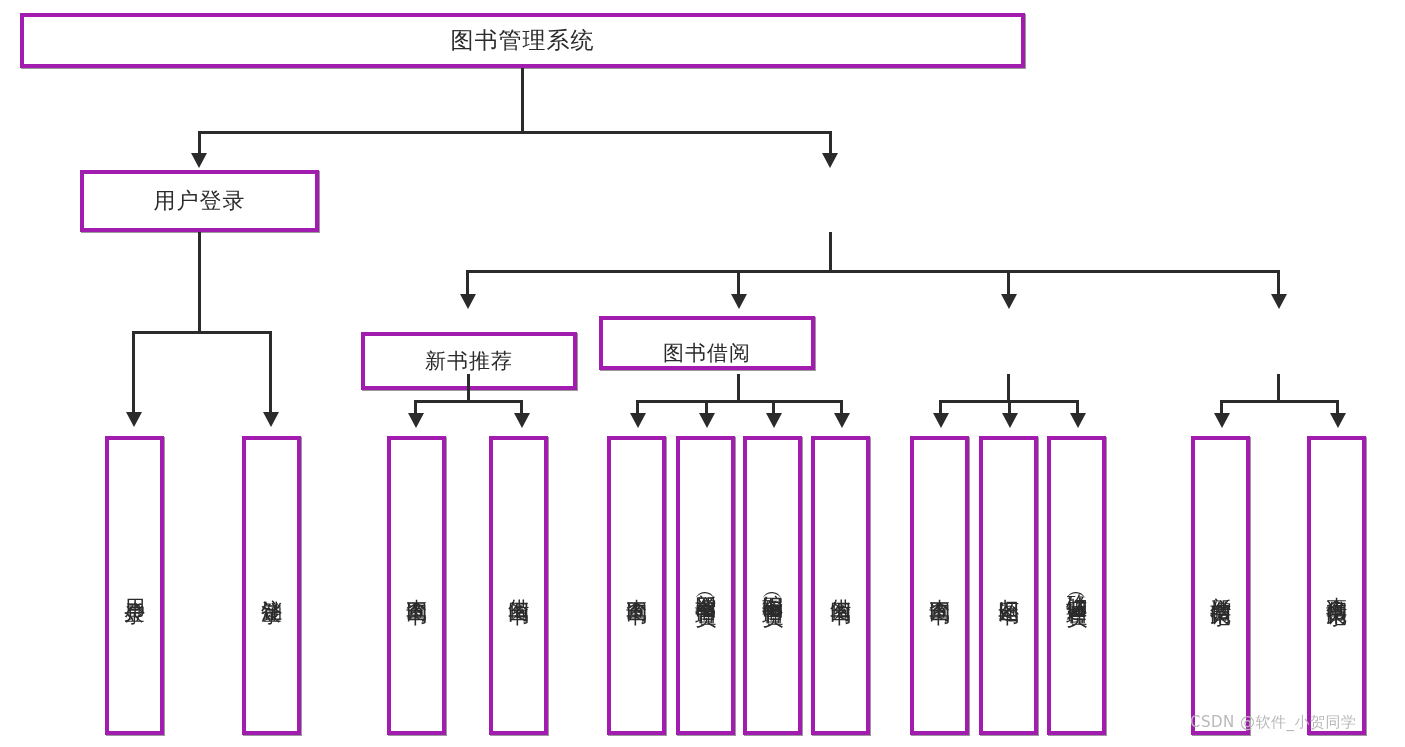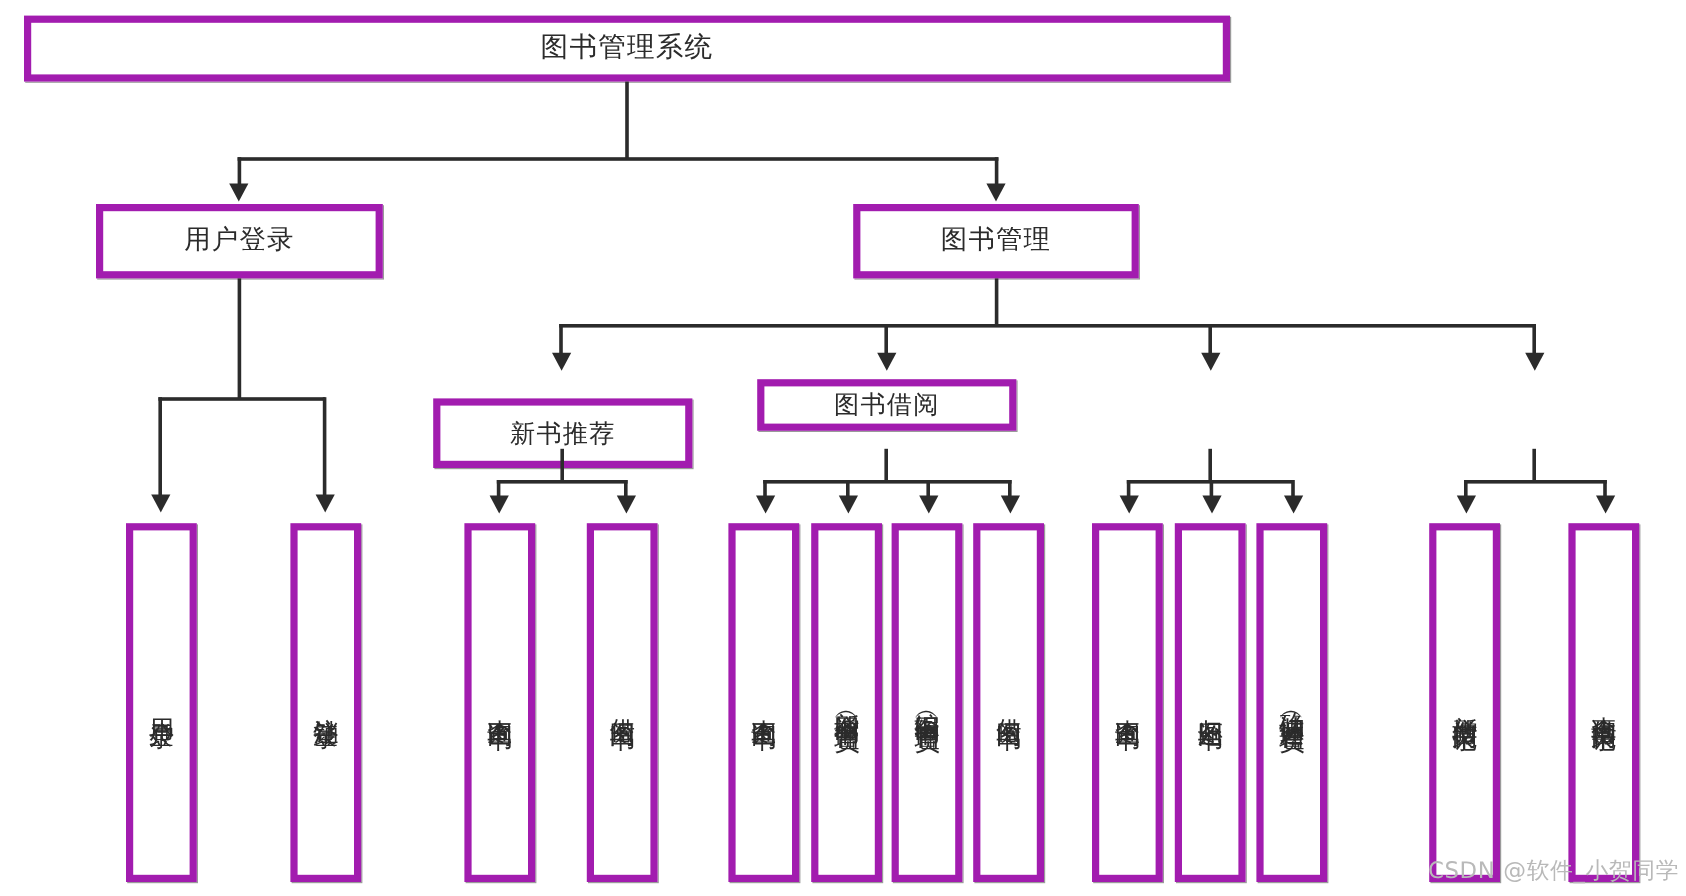--- a/index.html
+++ b/index.html
@@ -10,21 +10,21 @@
     width:1405px;
     height:747px;
     background:#ffffff;
     overflow:hidden;
   }
   
   .node{
     position:absolute;
     box-sizing:border-box;
     background:#ffffff;
-    border:6px solid #a21caf;
+    border:4px solid #a21caf;
     display:flex;
     align-items:center;
     justify-content:center;
     color:#2b2b2b;
     font-size:22px;
     letter-spacing:1px;
     line-height:1.25;
     box-shadow:1px 1px 0 #9a9a9a;
   }
   .node.root{font-size:23px;}
@@ -53,21 +53,21 @@
     position:absolute;
     width:0;height:0;
     border-left:8px solid transparent;
     border-right:8px solid transparent;
     border-top:15px solid #2b2b2b;
   }
   
   #watermark{
     position:absolute;
     color:#b9b9b9;
-    font-size:19px;
+    font-size:15px;
     white-space:nowrap;
     letter-spacing:.5px;
     pointer-events:none;
   }
 </style>
 </head>
 <body>
 
 <div id="canvas">
 
@@ -82,23 +82,20 @@
   <div class="ln v" style="left:198px;top:131px;height:25px;"></div>
   <div class="arrow" style="left:191px;top:153px;"></div>
 
   <div class="ln v" style="left:829px;top:131px;height:25px;"></div>
   <div class="arrow" style="left:822px;top:153px;"></div>
 
   <div class="node lvl2" style="left:80px;top:170px;width:239px;height:62px;">
     <span class="lbl">用户登录</span>
   </div>
 
-  <div class="node lvl2" style="left:711px;top:170px;width:238px;height:62px;">
-    <span class="lbl">图书管理</span>
-  </div>
 
   <div class="ln v" style="left:198px;top:232px;height:101px;"></div>
   <div class="ln h" style="left:132px;top:331px;width:139px;"></div>
   <div class="ln v" style="left:132px;top:331px;height:84px;"></div>
   <div class="arrow" style="left:126px;top:412px;"></div>
   <div class="ln v" style="left:269px;top:331px;height:84px;"></div>
   <div class="arrow" style="left:263px;top:412px;"></div>
 
   <div class="ln v" style="left:829px;top:232px;height:40px;"></div>
   <div class="ln h" style="left:466px;top:270px;width:814px;"></div>
@@ -107,21 +104,21 @@
   <div class="ln v" style="left:737px;top:270px;height:26px;"></div>
   <div class="arrow" style="left:731px;top:294px;"></div>
   <div class="ln v" style="left:1007px;top:270px;height:26px;"></div>
   <div class="arrow" style="left:1001px;top:294px;"></div>
   <div class="ln v" style="left:1277px;top:270px;height:26px;"></div>
   <div class="arrow" style="left:1271px;top:294px;"></div>
 
   <div class="node lvl3" style="left:361px;top:332px;width:216px;height:58px;">
     <span class="lbl">新书推荐</span>
   </div>
-  <div class="node lvl3" style="left:631px;top:316px;width:216px;height:43px;">
+  <div class="node lvl3" style="left:599px;top:316px;width:216px;height:54px;align-items:flex-end;">
     <span class="lbl">图书借阅</span>
   </div>
 
   <div class="ln v" style="left:467px;top:374px;height:28px;"></div>
   <div class="ln h" style="left:414px;top:400px;width:109px;"></div>
   <div class="ln v" style="left:414px;top:400px;height:16px;"></div>
   <div class="arrow" style="left:408px;top:413px;"></div>
   <div class="ln v" style="left:520px;top:400px;height:16px;"></div>
   <div class="arrow" style="left:514px;top:413px;"></div>
 

